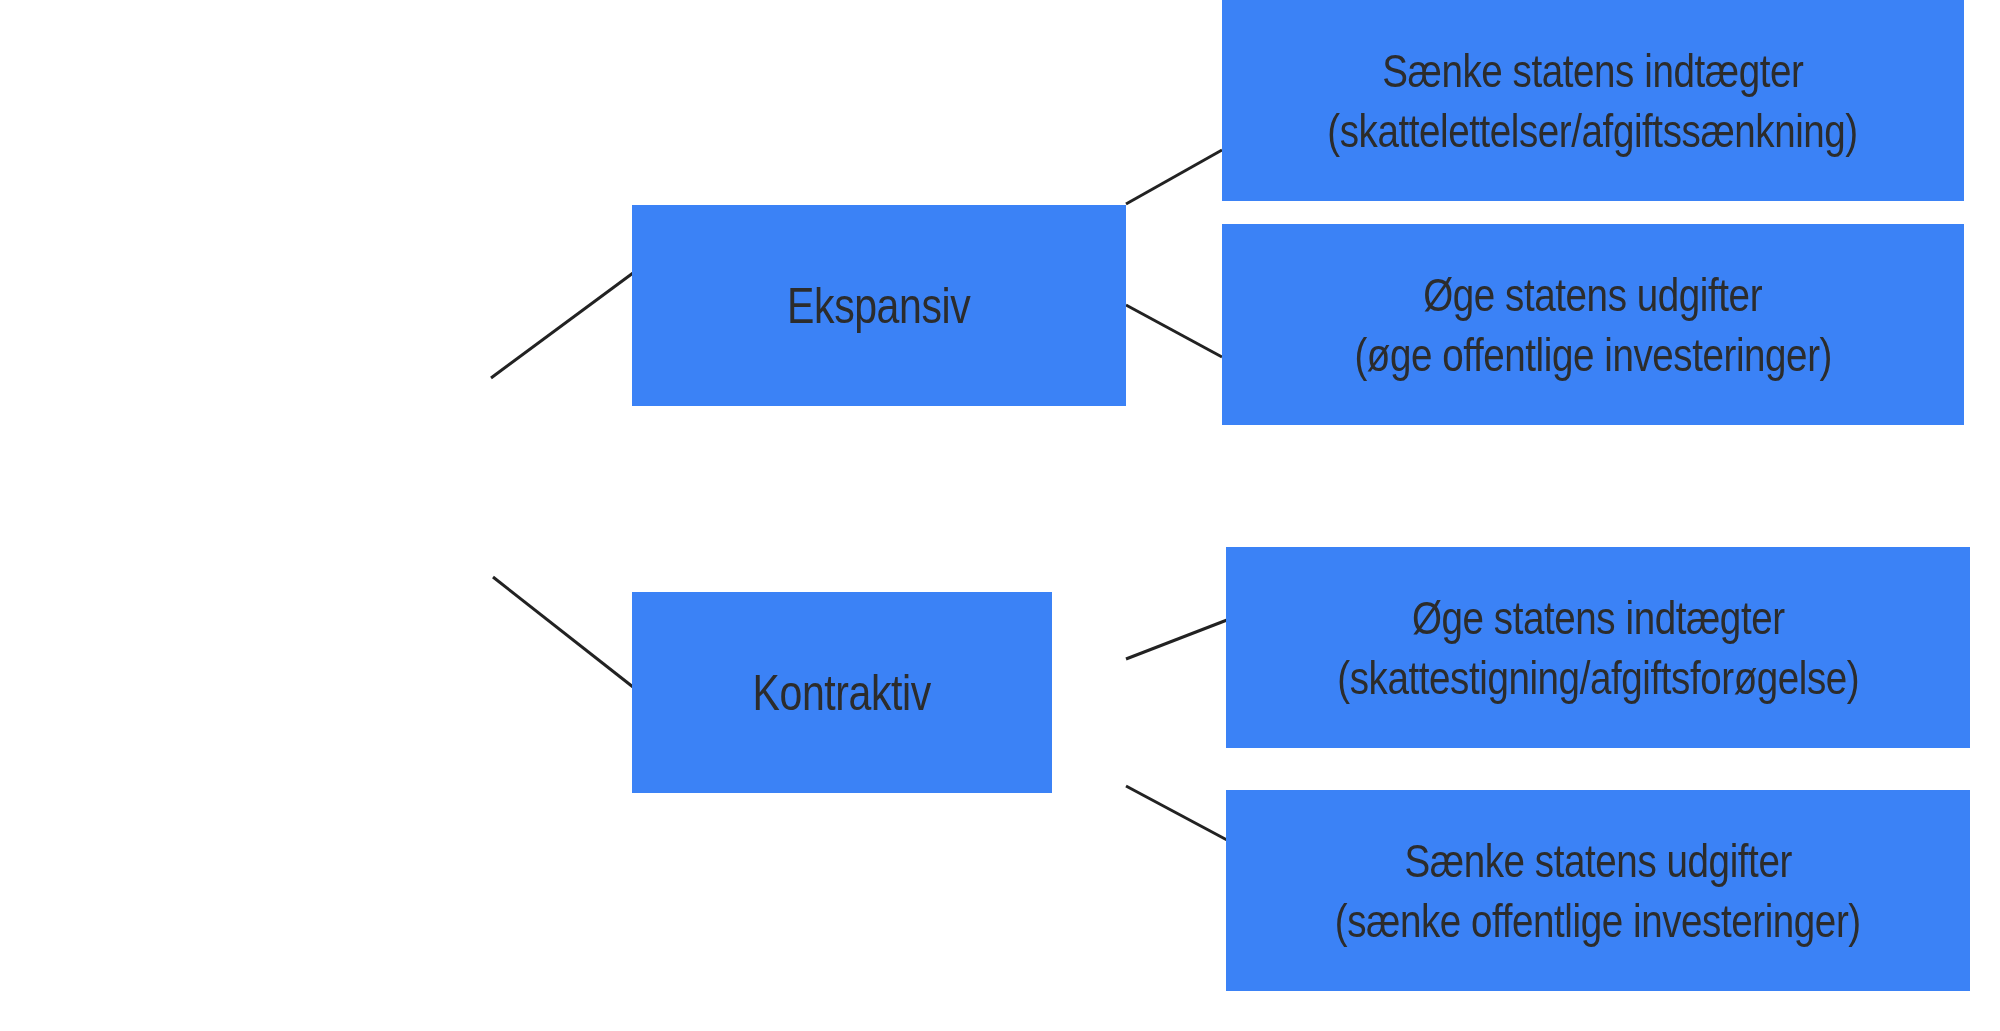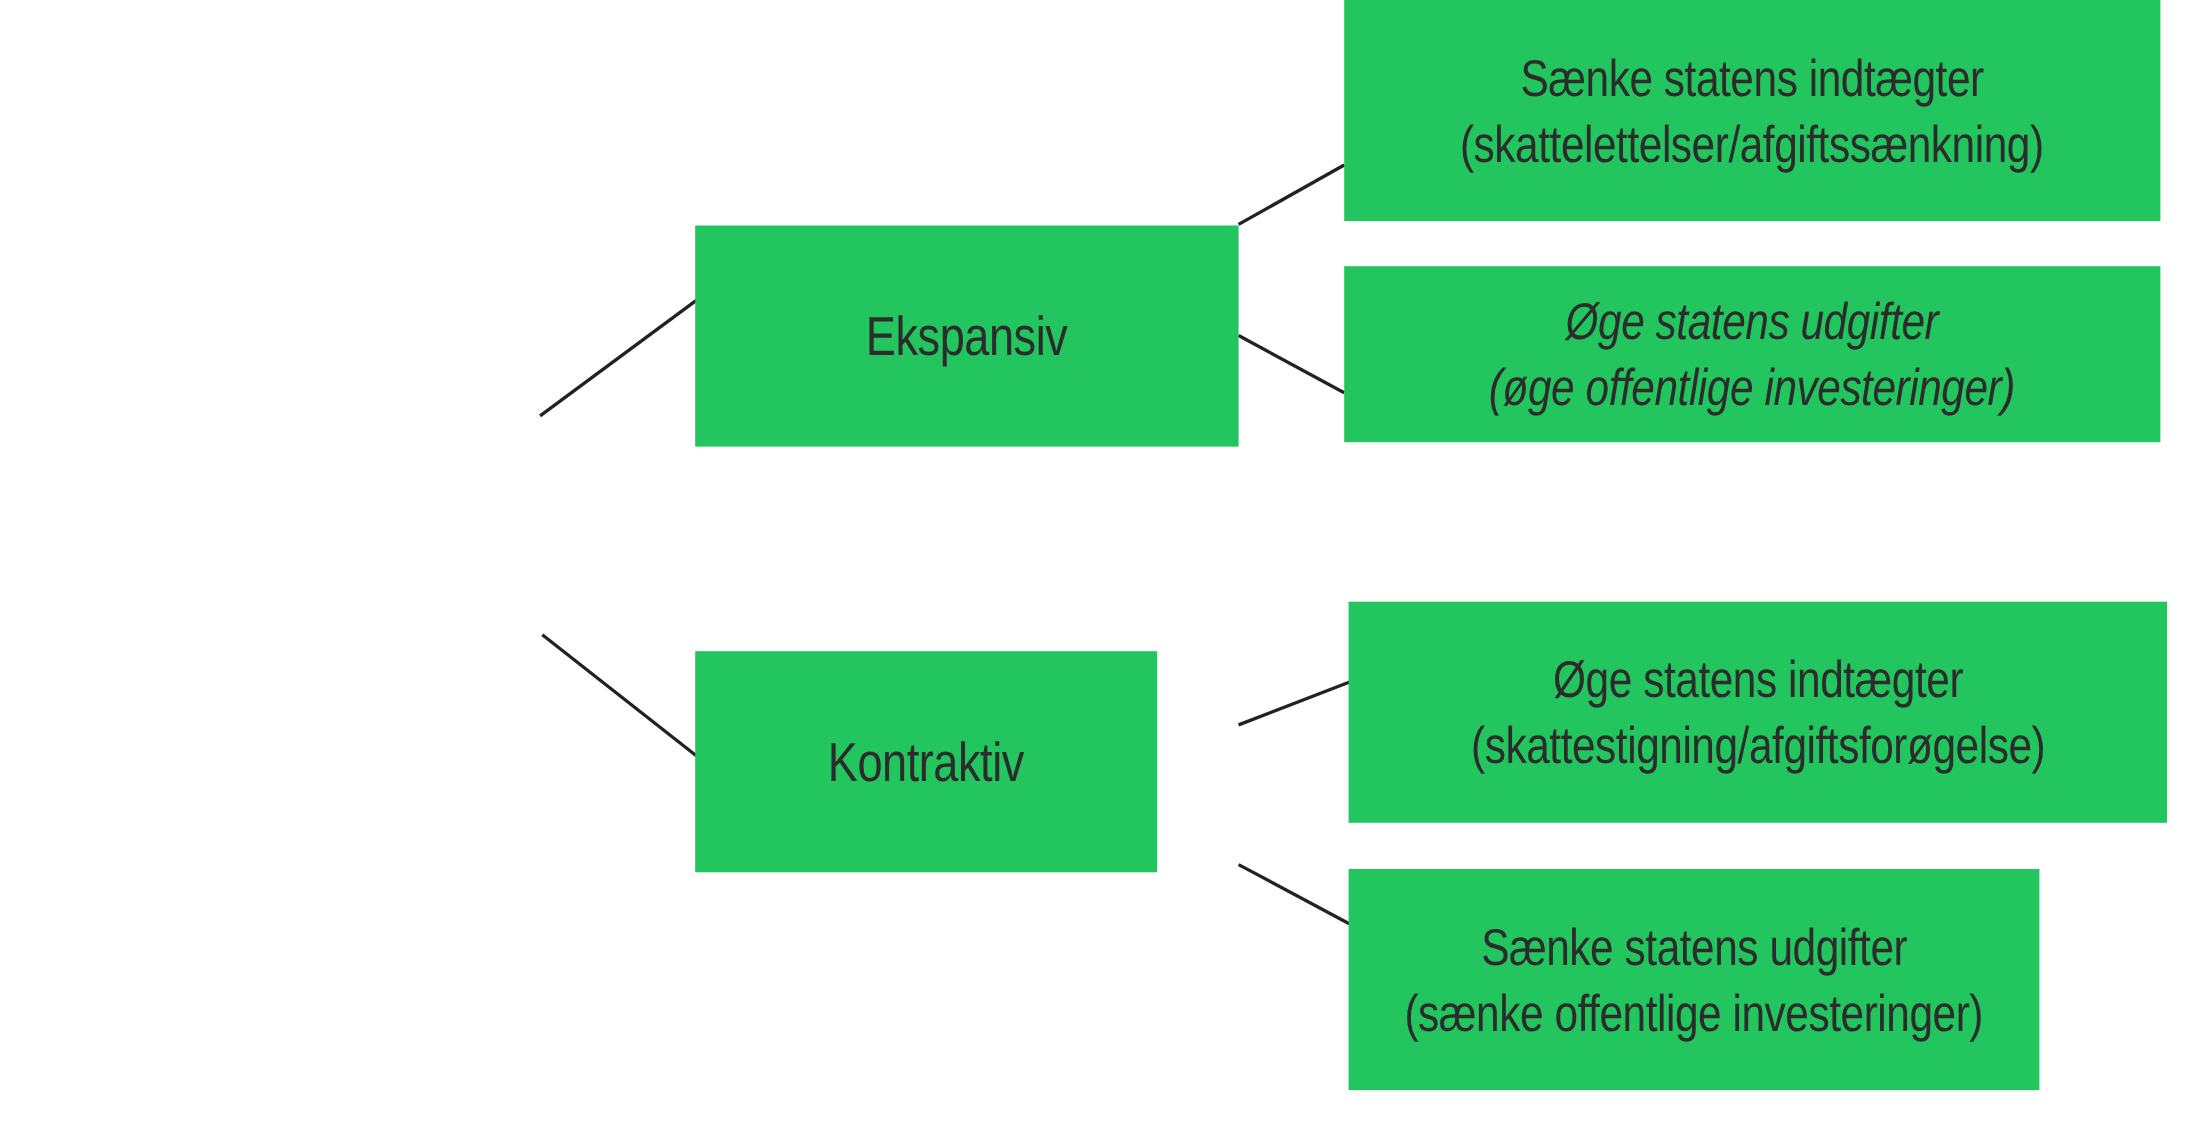--- a/index.html
+++ b/index.html
@@ -27,21 +27,21 @@
       height: 1031px;
       pointer-events: none;
     }
     .connectors line {
       stroke: #222222;
       stroke-width: 3;
       stroke-linecap: butt;
     }
     .node {
       position: absolute;
-      background: #22c55e;
+      background: #3b82f6;
       display: flex;
       flex-direction: column;
       align-items: center;
       justify-content: center;
       text-align: center;
       color: #2a2a2a;
       box-sizing: border-box;
       letter-spacing: -0.5px;
     }
     .node span {
@@ -65,23 +65,23 @@
       line-height: 60px;
       font-weight: 300;
       color: #2c2c2c;
     }
 
     
     #node-root      { left: 0px;    top: 377px; width: 493px; height: 201px; }
     #node-expansive { left: 632px;  top: 190px; width: 494px; height: 201px; margin-top: 15px; }
     #node-contract  { left: 632px;  top: 592px; width: 420px; height: 201px; align-items: center; }
     #leaf-1         { left: 1222px; top: 0px;   width: 742px; height: 201px; }
-    #leaf-2         { left: 1222px; top: 242px; width: 742px; height: 160px; font-style: italic; }
+    #leaf-2         { left: 1222px; top: 224px; width: 742px; height: 201px; }
     #leaf-3         { left: 1226px; top: 547px; width: 744px; height: 201px; }
-    #leaf-4         { left: 1226px; top: 790px; width: 628px; height: 201px; }
+    #leaf-4         { left: 1226px; top: 790px; width: 744px; height: 201px; }
   </style>
 </head>
 <body>
 
 <div id="diagram">
 
   <svg class="connectors" width="2000" height="1031" viewBox="0 0 2000 1031" xmlns="http://www.w3.org/2000/svg">
 
     <line x1="491" y1="378" x2="633" y2="273"></line>
     <line x1="493" y1="577" x2="633" y2="687"></line>

